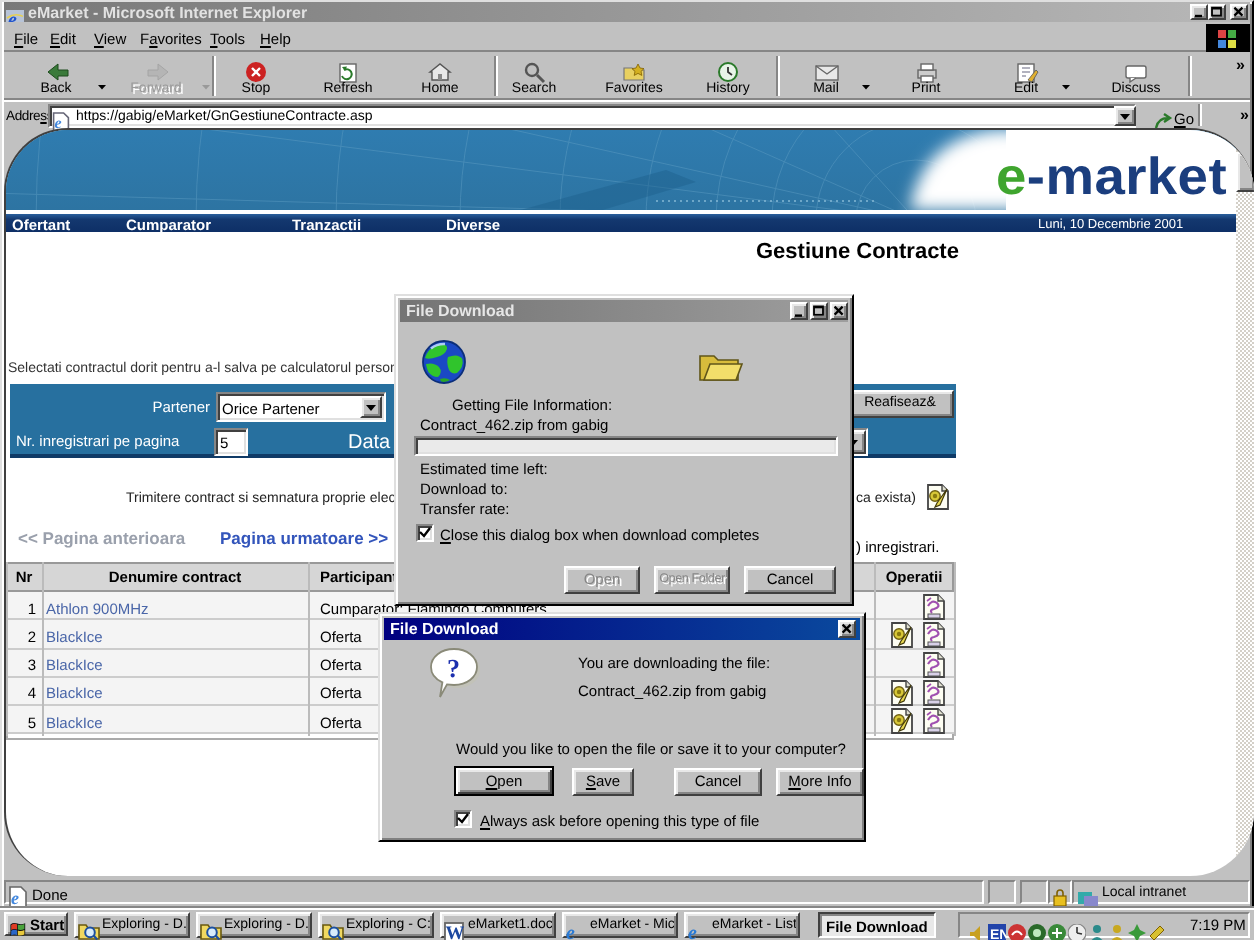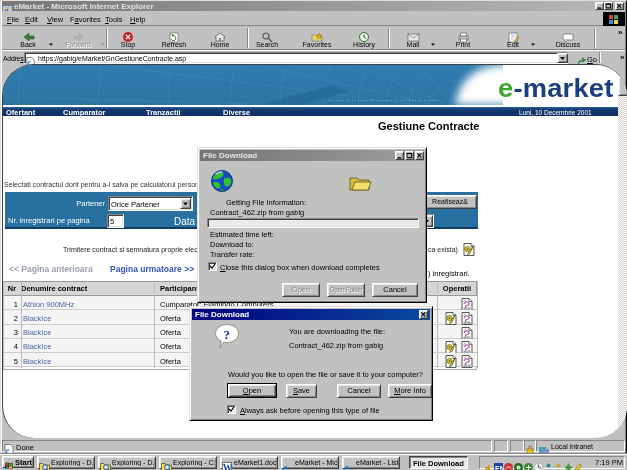--- a/index.html
+++ b/index.html
@@ -247,21 +247,21 @@
  </div>
 
  <div class="abs" style="left:6px;top:199px;font-size:8.5px;font-weight:bold;color:#9aa0ac;">&lt;&lt; Pagina anterioara</div>
  <div class="abs" style="left:107px;top:199px;font-size:8.5px;font-weight:bold;color:#3355bb;">Pagina urmatoare &gt;&gt;</div>
  <div class="abs" style="left:425px;top:204px;font-size:7.5px;color:#000;">) inregistrari.</div>
 
  <div id="table">
         <div class="abs" style="left:0px;top:216px;width:474px;height:88.5px;border:1px solid #aaa;background:#fff;"></div>
         <div class="abs" style="left:0px;top:216px;width:474px;height:15px;background:#d6d6d6;border:1px solid #999;"></div>
         <div class="abs" style="left:0px;top:219px;width:18px;text-align:center;font-size:7.5px;font-weight:bold;color:#000;">Nr</div>
-        <div class="abs" style="left:18px;top:219px;width:133px;text-align:left;font-size:7.5px;font-weight:bold;color:#000;">Denumire contract</div>
+        <div class="abs" style="left:18px;top:219px;width:133px;text-align:center;font-size:7.5px;font-weight:bold;color:#000;">Denumire contract</div>
         <div class="abs" style="left:157px;top:219px;width:283px;text-align:left;font-size:7.5px;font-weight:bold;color:#000;">Participant</div>
         <div class="abs" style="left:434px;top:219px;width:40px;text-align:center;font-size:7.5px;font-weight:bold;color:#000;">Operatii</div>
         <div class="abs" style="left:0px;top:231px;width:474px;height:14.3px;background:#f4f4f4;border-bottom:1px solid #ccc;"></div>
         <div class="abs" style="left:0px;top:234.5px;width:15px;text-align:right;font-size:7.5px;color:#000;">1</div>
         <div class="abs" style="left:20px;top:234.5px;font-size:7.5px;color:#4a66a8;">Athlon 900MHz</div>
         <div class="abs" style="left:157px;top:234.5px;font-size:7.5px;color:#000;">Cumparator: Flamingo Computers</div>
         <div class="abs" style="left:458px;top:232px;width:12px;height:13px;"><svg width="12" height="13">
             <path d="M1 .5 H8 L11 3.5 V12.5 H1 Z" fill="#fdfdf2" stroke="#444" stroke-width="0.9"></path>
             <path d="M8 .5 L8 3.5 L11 3.5" fill="#e0e0d0" stroke="#444" stroke-width="0.7"></path>
             <path d="M3 6 Q5 2.5 7.5 4.5 Q9.5 6.5 6 7.5 Q3.5 8 5 9.5" stroke="#a050b0" stroke-width="1.1" fill="none"></path>

